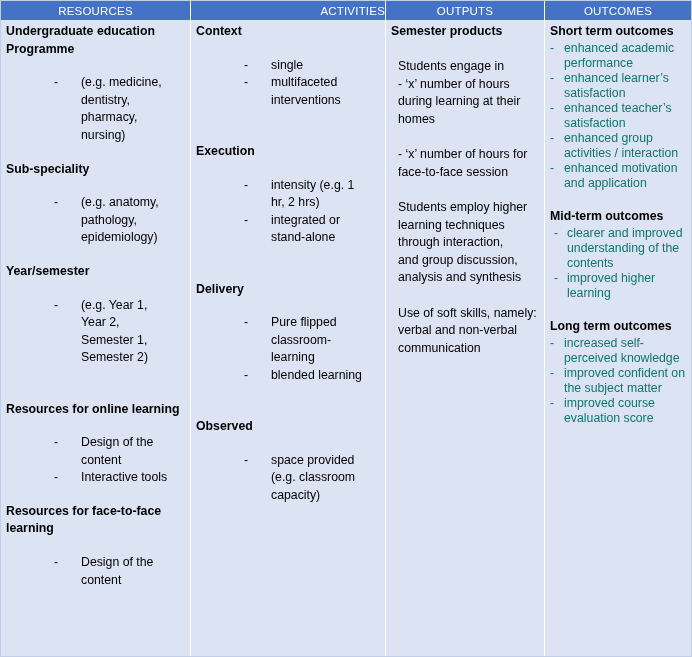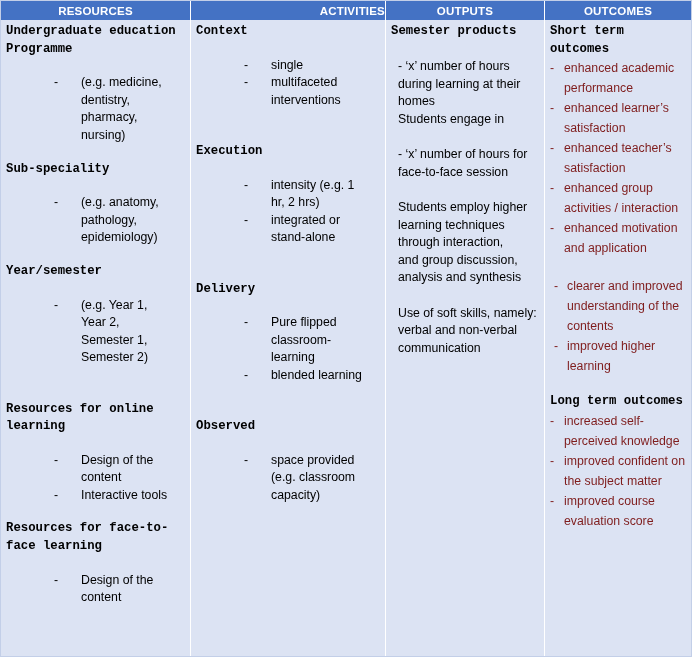--- a/index.html
+++ b/index.html
@@ -21,21 +21,21 @@
     overflow: hidden;
   }
   .header-row {
     display: flex;
     height: 19px;
     flex: 0 0 19px;
     background: #4472c4;
   }
   .header-cell {
     color: #ffffff;
-    font-weight: bold;
+    font-weight: normal;
     font-size: 11.5px;
     letter-spacing: 0.2px;
     display: flex;
     align-items: center;
     justify-content: center;
     box-sizing: border-box;
     background: #4472c4;
   }
   .body-row {
     display: flex;
@@ -59,21 +59,20 @@
   .c2 { width: 195px; flex: 0 0 195px; justify-content: flex-end; }
   .c3 { width: 159px; flex: 0 0 159px; }
   .c4 { width: 147px; flex: 0 0 147px; }
 
   .heading {
     font-weight: bold;
     font-size: 12.3px;
     line-height: 17.6px;
     color: #000000;
     margin: 0;
-    font-family: Liberation Mono, monospace;
   }
   .para {
     font-size: 12.3px;
     line-height: 17.6px;
     color: #000000;
     margin: 0;
   }
   .spacer {
     height: 17.6px;
   }
@@ -98,22 +97,22 @@
     top: 0;
   }
   
   ul.bul-tight {
     list-style: none;
     margin: 0;
     padding: 0;
   }
   ul.bul-tight > li {
     font-size: 12.3px;
-    line-height: 20px;
-    color: #7f1d1d;
+    line-height: 15px;
+    color: #0f766e;
     position: relative;
     padding-left: 14px;
     margin: 0;
   }
   ul.bul-tight > li::before {
     content: "-";
     position: absolute;
     left: 0px;
     top: 0;
   }
@@ -192,40 +191,41 @@
         </ul>
         <div class="spacer"></div>
         <div class="heading">Observed</div>
         <ul class="bul-wide">
           <li>space provided (e.g. classroom capacity)</li>
         </ul>
       </div>
     <div class="col c3 divided">
         <div class="heading">Semester products</div>
         <div class="spacer"></div>
+        <div class="para outputs-indent">Students engage in</div>
         <div class="para outputs-indent">- ‘x’ number of hours during learning at their homes</div>
-        <div class="para outputs-indent">Students engage in</div>
         <div class="spacer"></div>
         <div class="para outputs-indent">- ‘x’ number of hours for face-to-face session</div>
         <div class="spacer"></div>
         <div class="para outputs-indent">Students employ higher learning techniques through interaction,</div>
         <div class="para outputs-indent"> and group discussion, analysis and synthesis</div>
         <div class="spacer"></div>
         <div class="para outputs-indent">Use of soft skills, namely: verbal and non-verbal communication</div>
       </div>
     <div class="col c4 divided">
         <div class="heading">Short term outcomes</div>
         <ul class="bul-tight">
           <li>enhanced academic performance</li>
           <li>enhanced learner’s satisfaction</li>
           <li>enhanced teacher’s satisfaction</li>
           <li>enhanced group activities / interaction</li>
           <li>enhanced motivation and application</li>
         </ul>
         <div class="spacer"></div>
+        <div class="heading">Mid-term outcomes</div>
         <ul class="bul-tight indent">
           <li>clearer and improved understanding of the contents</li>
           <li>improved higher learning</li>
         </ul>
         <div class="spacer"></div>
         <div class="heading">Long term outcomes</div>
         <ul class="bul-tight">
           <li>increased self-perceived knowledge</li>
           <li>improved confident on the subject matter</li>
           <li>improved course evaluation score</li>

